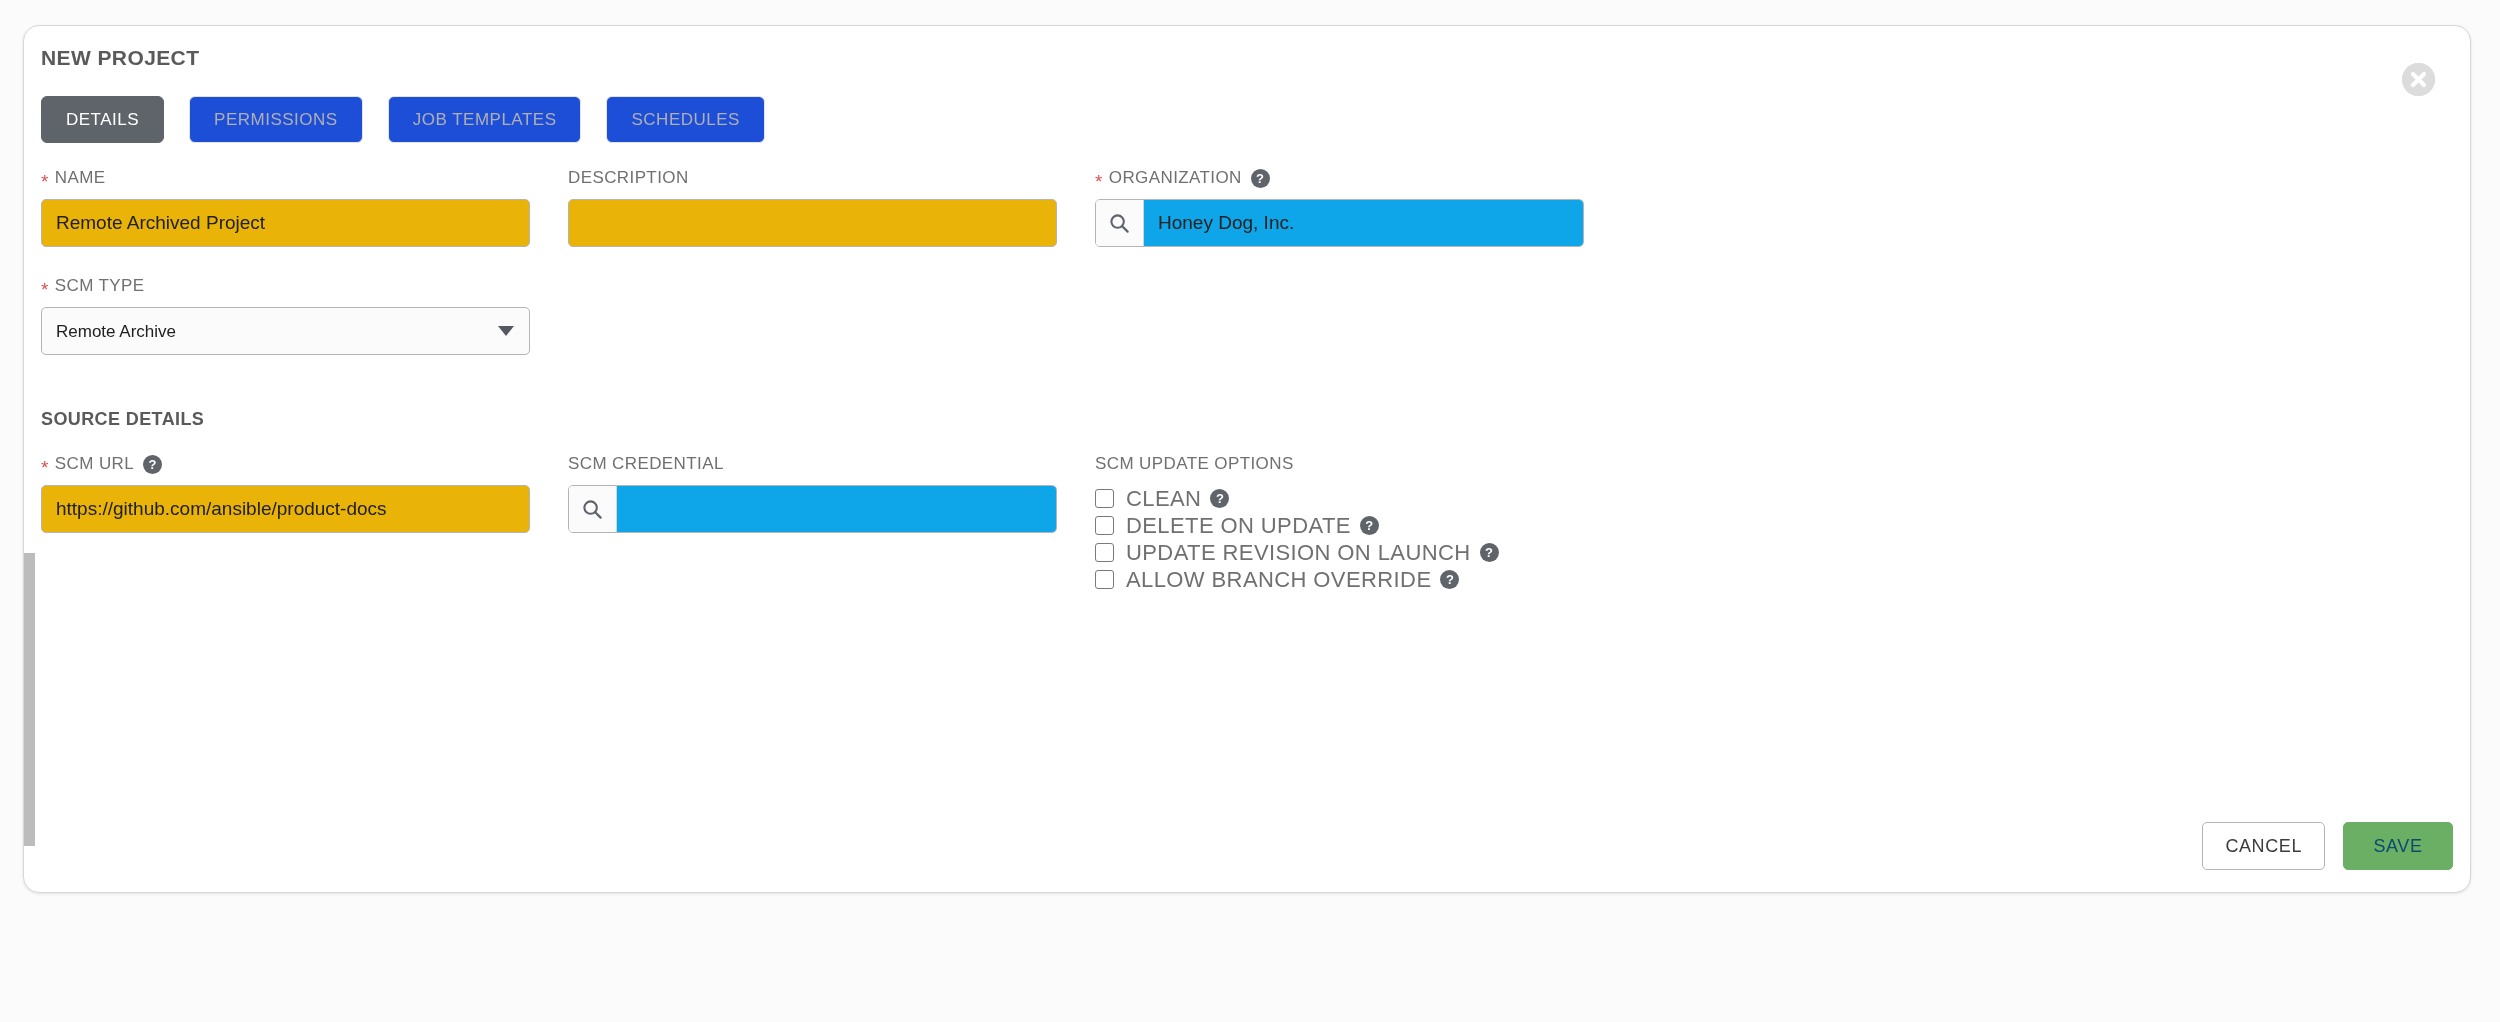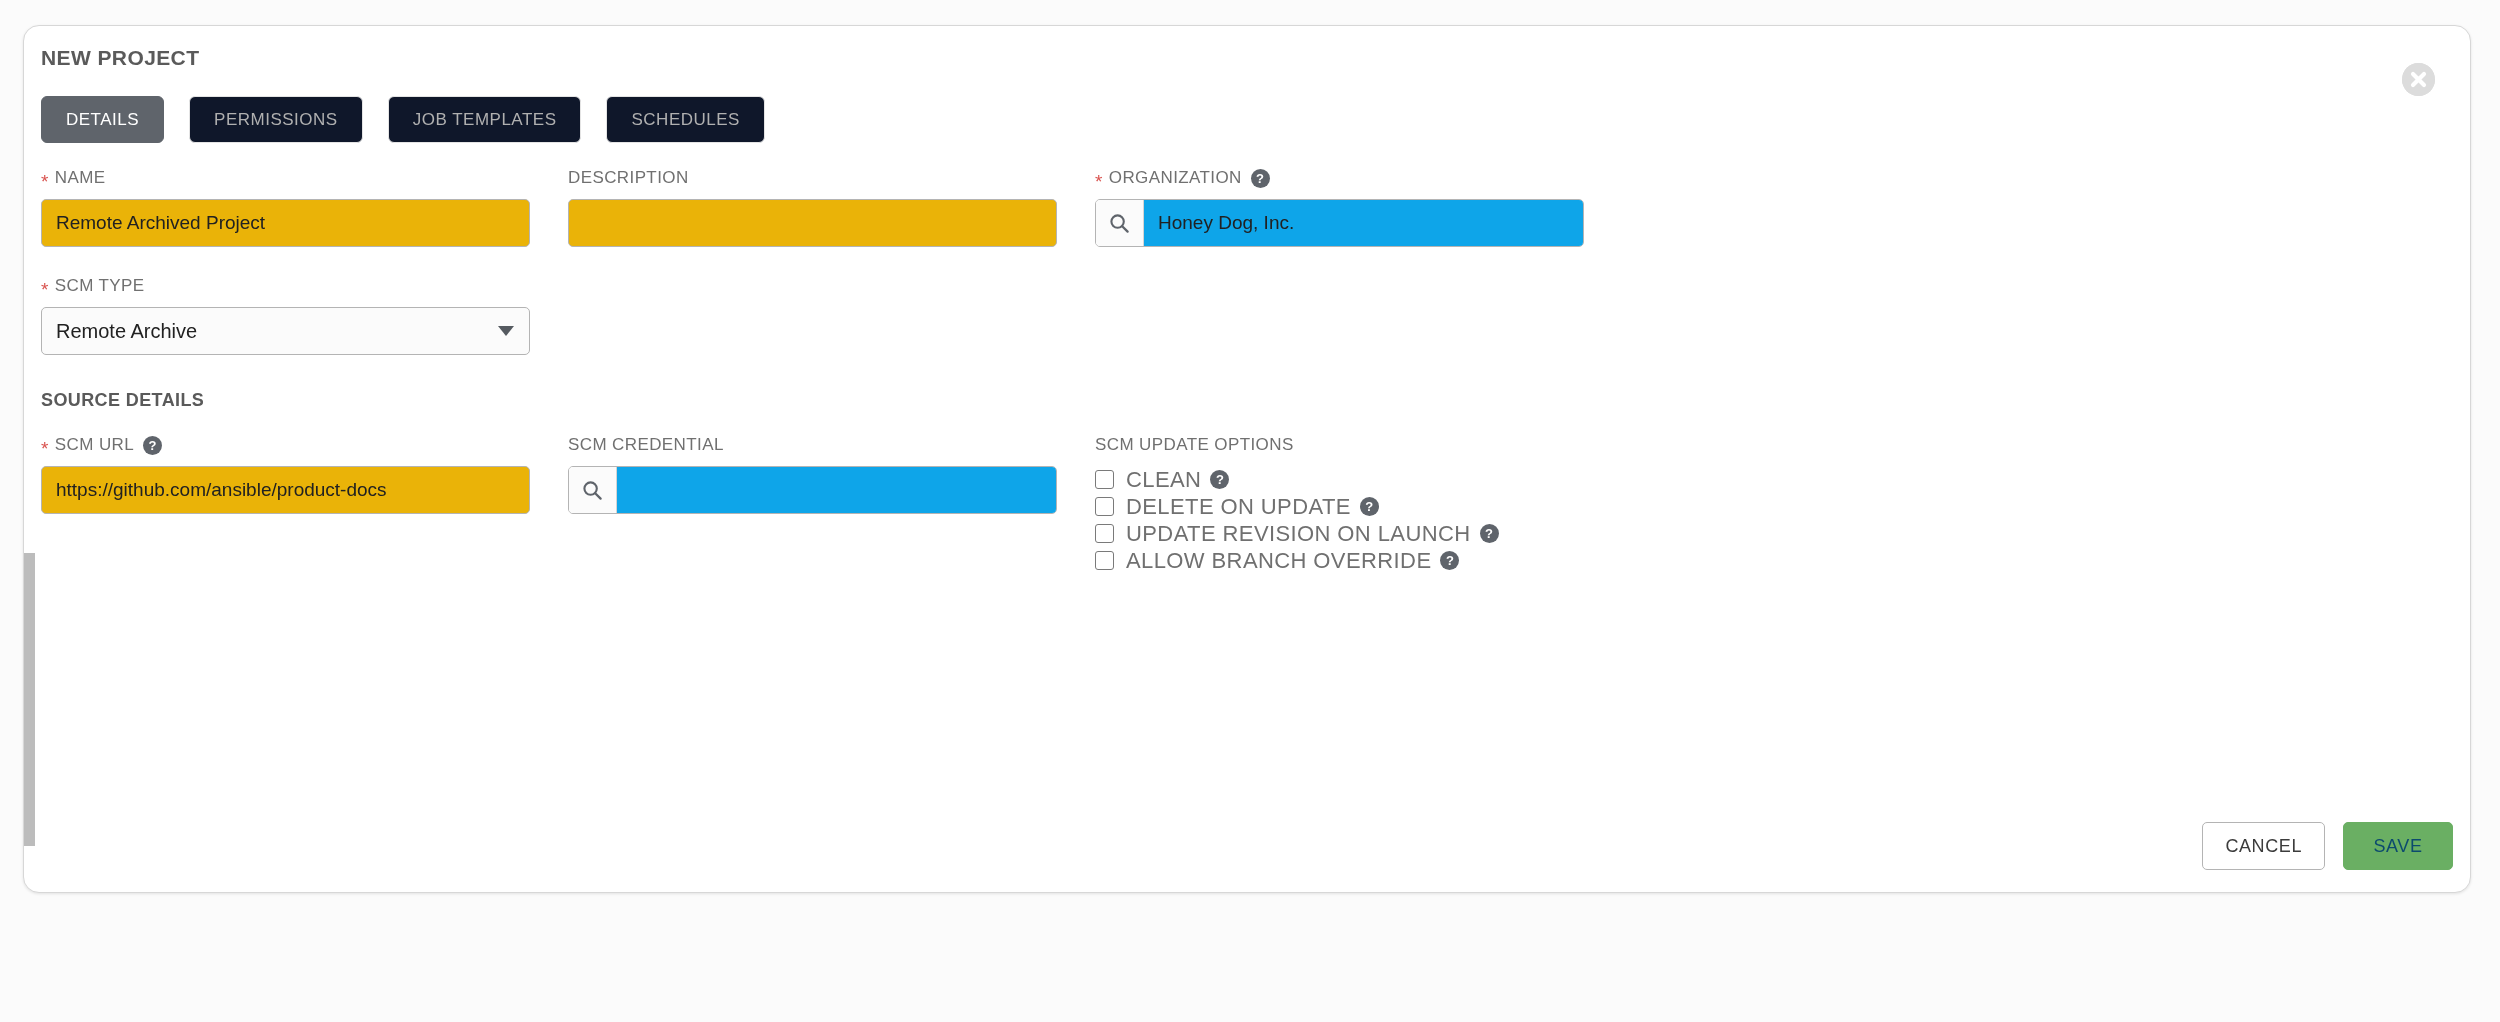--- a/index.html
+++ b/index.html
@@ -70,21 +70,21 @@
   .tab {
     height: 47px;
     padding: 0 24px;
     display: flex; align-items: center; justify-content: center;
     border-radius: 6px;
     font-size: 17px;
     letter-spacing: 0.5px;
     text-transform: uppercase;
     cursor: pointer;
     white-space: nowrap;
-    background: #0f172a;
+    background: #1d4ed8;
     border: 1px solid #e4e4e4;
     color: #b0b0b0;
   }
   .tab.active {
     background: #5f646b;
     border-color: #5f646b;
     color: #ffffff;
     font-weight: normal;
   }
 
@@ -185,21 +185,21 @@
   }
 
   
   .select-wrap { position: relative; width: 100%; }
   .select-wrap select {
     width: 100%;
     height: 48px;
     background: #fbfbfb;
     border: 1px solid #b4b4b4;
     border-radius: 5px;
-    font-size: 20px;
+    font-size: 17px;
     color: #212121;
     padding: 0 40px 0 14px;
     font-family: "Liberation Sans", sans-serif;
     -webkit-appearance: none;
     appearance: none;
     outline: none;
   }
   .caret {
     position: absolute;
     right: 16px; top: 50%;
@@ -349,21 +349,21 @@
           <select>
             <option>Remote Archive</option>
           </select>
           <span class="caret"></span>
         </div>
       </div>
       <div class="col"></div>
       <div class="col"></div>
     </div>
 
-    <div style="margin-top: 35px;">
+    <div style="margin-top: 54px;">
       <div class="section-title">SOURCE DETAILS</div>
     </div>
 
     <div class="row" style="margin-top: 22px;">
 
       <div class="col">
         <div class="field-label">
           <span class="req">*</span>
           <span>SCM URL</span>
           <span class="help">?</span>

